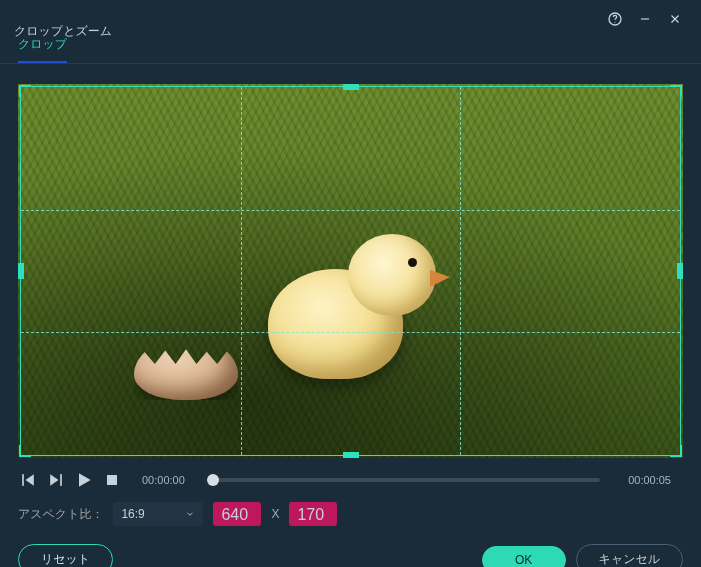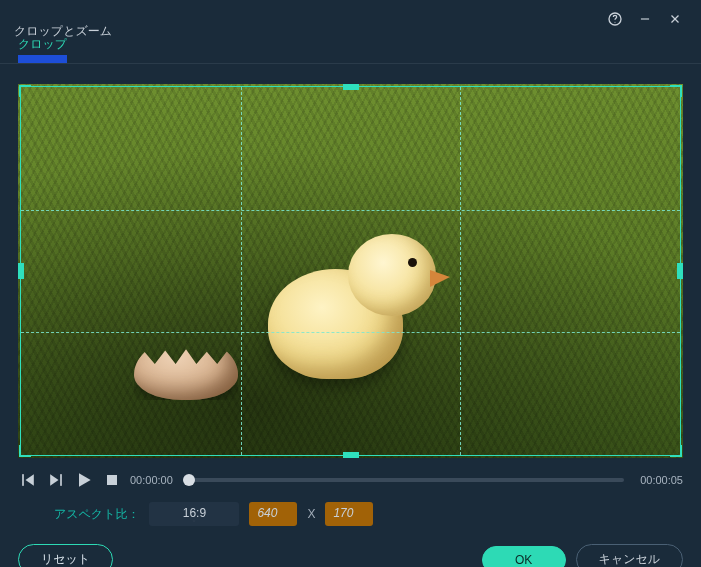--- a/index.html
+++ b/index.html
@@ -24,21 +24,21 @@
   .tabs {
     display: flex; gap: 18px;
     padding: 0 18px;
     border-bottom: 1px solid #2a3b4a;
     height: 28px;
   }
   .tab {
     font-size: 12px; padding-bottom: 6px; cursor: pointer;
     color: #8a98a8; border-bottom: 2px solid transparent;
   }
-  .tab.active { color: #2ddab5; border-bottom: 8px solid #1d4ed8; }
+  .tab.active { color: #2ddab5; border-bottom: 2px solid #1d4ed8; }
 
   .preview-wrap { padding: 20px 18px 6px 18px; }
   .preview {
     width: 665px; height: 374px;
     background: #000;
     position: relative;
     overflow: hidden;
   }
   .grass {
     position: absolute; inset: 0;
@@ -106,41 +106,41 @@
   .handle.ml { left: -3px; top: 50%; transform: translateY(-50%); width: 6px; height: 16px; }
   .handle.mr { right: -3px; top: 50%; transform: translateY(-50%); width: 6px; height: 16px; }
 
   .play-row {
     display: flex; align-items: center;
     padding: 4px 18px 0 18px;
     gap: 8px;
     height: 28px;
   }
   .pbtn { width: 20px; height: 20px; display: flex; align-items: center; justify-content: center; color: #c8d0d8; cursor: pointer; }
-  .time { font-size: 11px; color: #a8b4c0; margin: 0 0; }
+  .time { font-size: 11px; color: #a8b4c0; margin: 0 12px; }
   .timeline { flex: 1; position: relative; height: 4px; background: #3a4a5a; border-radius: 2px; margin: 0 8px; }
   .timeline .thumb { position: absolute; left: 0; top: 50%; transform: translate(-50%,-50%); width: 12px; height: 12px; background: #d8dee4; border-radius: 50%; }
 
   .params {
     display: flex; align-items: center;
     padding: 10px 18px 8px 18px;
     gap: 10px;
   }
-  .label { color: #14b8a6; font-size: 12px; margin-left: 36px; }
+  .label { color: #a3a3a3; font-size: 12px; }
   .select {
     display: flex; align-items: center; justify-content: space-between;
     background: #223344; border-radius: 3px;
     padding: 4px 8px; width: 90px; height: 24px;
-    color: #c8d0d8; font-size: 12px; cursor: pointer; flex-direction: column;
+    color: #c8d0d8; font-size: 12px; cursor: pointer;
   }
   .chev { width: 10px; height: 10px; }
   .numfield {
-    background: #a16207; border-radius: 3px;
+    background: #be185d; border-radius: 3px;
     padding: 4px 8px; width: 48px; height: 24px;
-    color: #c8d0d8; font-size: 12px; text-align: left; font-style: italic;
+    color: #c8d0d8; font-size: 16px; text-align: left;
   }
   .xsep { color: #a0acb8; font-size: 12px; }
 
   .footer {
     display: flex; align-items: center;
     padding: 10px 18px 14px 18px;
   }
   .btn {
     border: 1px solid #2ddab5; border-radius: 18px;
     padding: 6px 22px; font-size: 12px;

